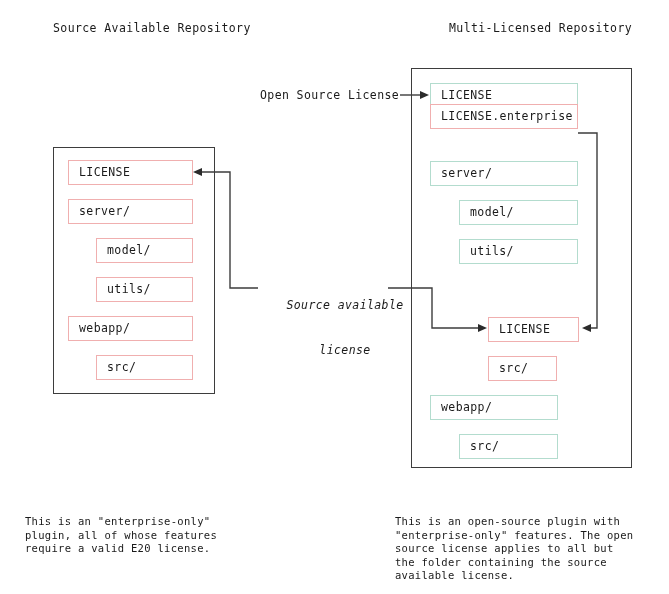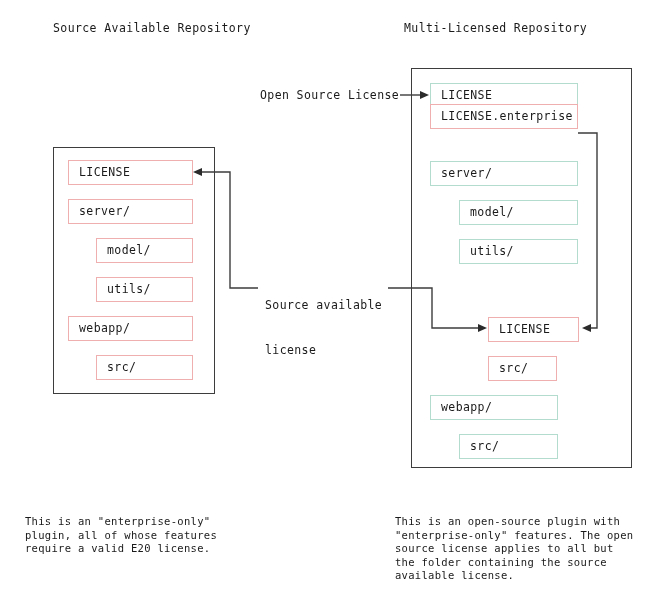--- a/index.html
+++ b/index.html
@@ -49,21 +49,21 @@
   .chip.opensource { border: 1.2px solid #b3dcce; }
 
   
   .annot {
     font-size: 11.5px;
     color: #1a1a1a;
     letter-spacing: 0.4px;
     white-space: pre;
     line-height: 15px;
   }
-  .annot.center-align { text-align: left; }
+  .annot.center-align { text-align: center; font-style: italic; }
 
   
   .caption {
     font-size: 10.5px;
     color: #1a1a1a;
     letter-spacing: 0.3px;
     line-height: 13.5px;
     white-space: pre-line;
   }
 
@@ -91,21 +91,21 @@
   <div class="abs chip enterprise" style="left:68px; top:199px; width:125px;">server/</div>
   <div class="abs chip enterprise" style="left:96px; top:238px; width:97px;">model/</div>
   <div class="abs chip enterprise" style="left:96px; top:277px; width:97px;">utils/</div>
   <div class="abs chip enterprise" style="left:68px; top:316px; width:125px;">webapp/</div>
   <div class="abs chip enterprise" style="left:96px; top:355px; width:97px;">src/</div>
 
   <div class="abs caption" style="left:25px; top:515px; width:230px;">This is an "enterprise-only"
 plugin, all of whose features
 require a valid E20 license.</div>
 
-  <div class="abs repo-title" style="left:404px; top:21px;">Multi-Licensed Repository</div>
+  <div class="abs repo-title" style="left:449px; top:21px;">Multi-Licensed Repository</div>
 
   <div class="abs repo-frame" style="left:411px; top:68px; width:221px; height:400px;"></div>
 
   <div class="abs chip opensource" style="left:430px; top:83px; width:148px;">LICENSE</div>
   <div class="abs chip enterprise" style="left:430px; top:104px; width:148px;">LICENSE.enterprise</div>
   <div class="abs chip opensource" style="left:430px; top:161px; width:148px;">server/</div>
   <div class="abs chip opensource" style="left:459px; top:200px; width:119px;">model/</div>
   <div class="abs chip opensource" style="left:459px; top:239px; width:119px;">utils/</div>
   <div class="abs chip enterprise" style="left:488px; top:317px; width:91px;">LICENSE</div>
   <div class="abs chip enterprise" style="left:488px; top:356px; width:69px;">src/</div>

